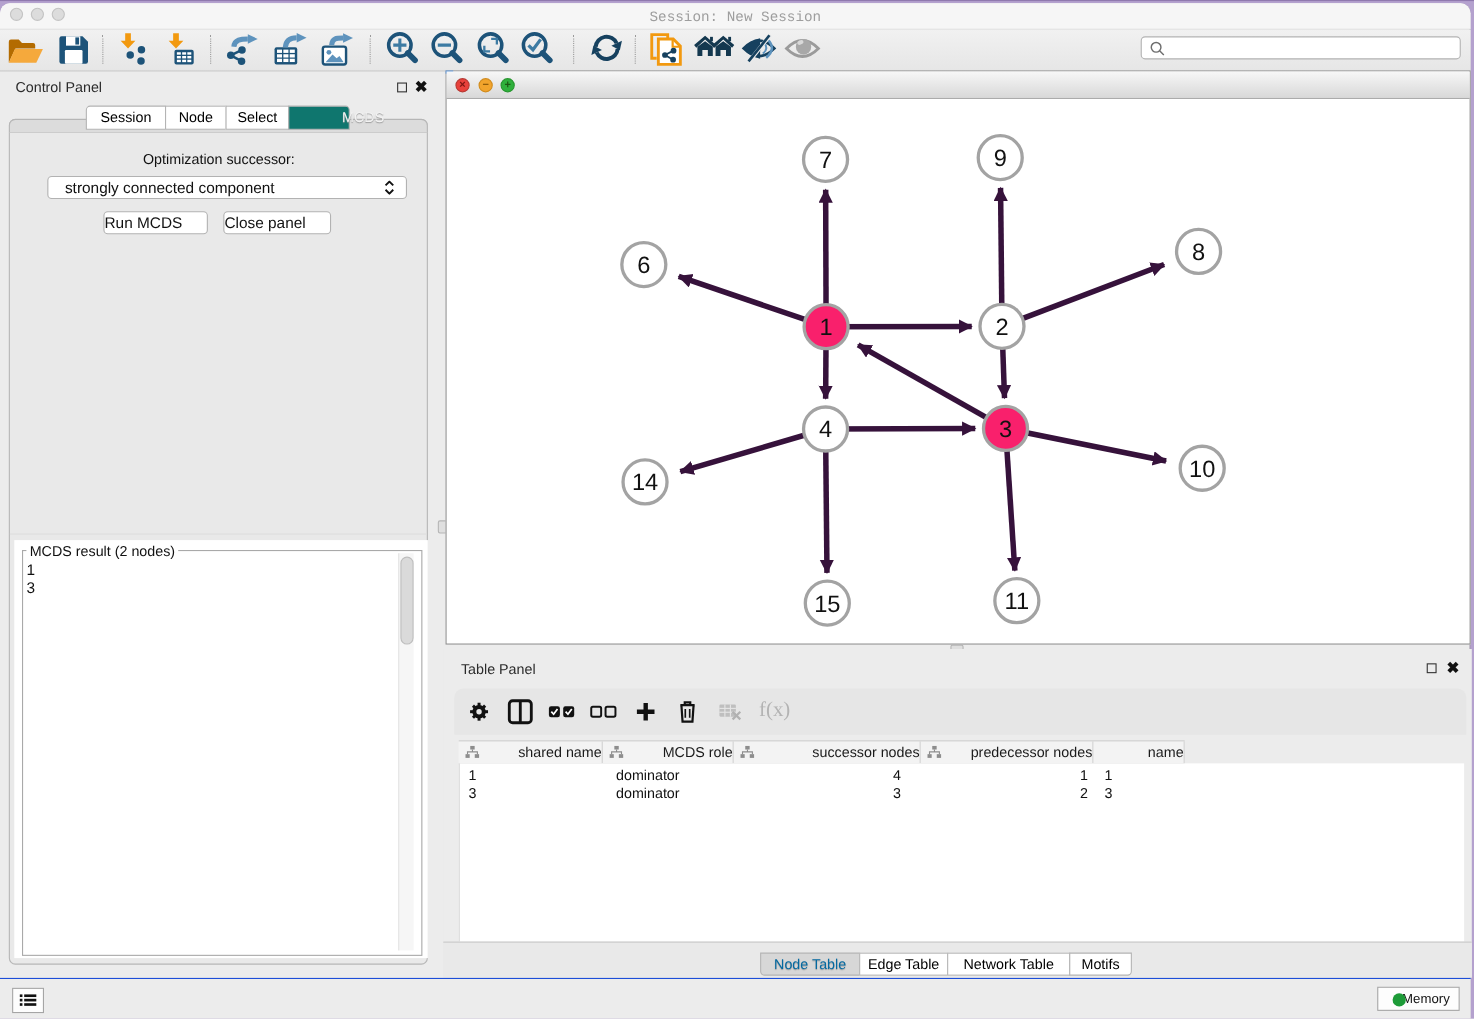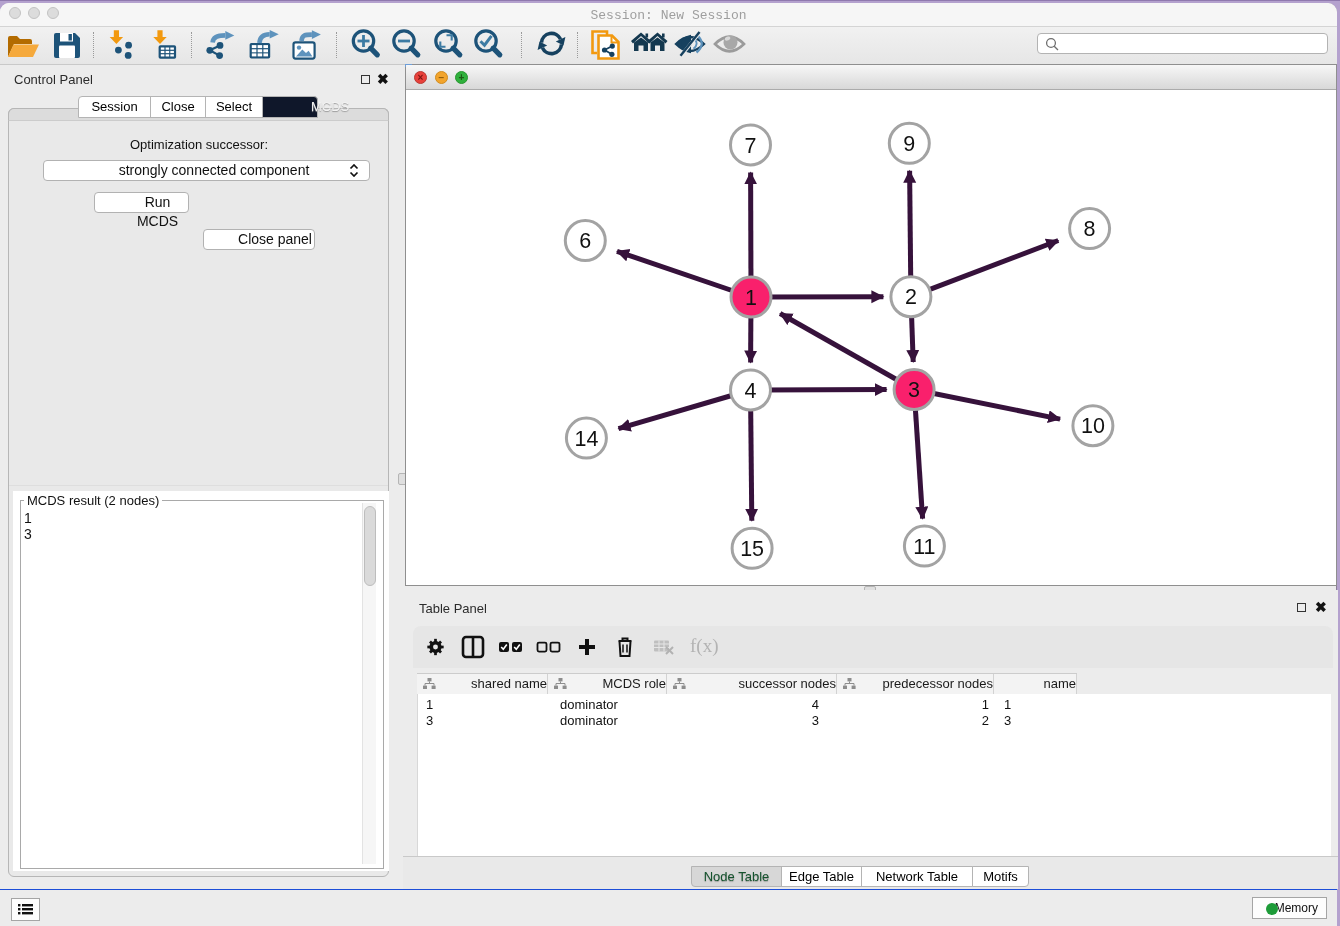--- a/index.html
+++ b/index.html
@@ -26,23 +26,23 @@
 .float-ic{position:absolute;width:9px;height:9px;border:1.5px solid #333;box-sizing:border-box;}
 .close-x{position:absolute;font-size:14px;font-weight:bold;color:#111;line-height:12px;}
 #cp-box{position:absolute;left:8px;top:108px;width:381px;height:769px;background:#e9e9e9;
         border:1px solid #b6b6b6;border-radius:6px;box-sizing:border-box;}
 #cp-strip{position:absolute;left:8px;top:108px;width:381px;height:13px;background:#dcdcdc;
           border:1px solid #b6b6b6;border-bottom:1px solid #cccccc;border-radius:6px 6px 0 0;box-sizing:border-box;}
 .tab{position:absolute;top:96px;height:22px;box-sizing:border-box;border:1px solid #b4b4b4;
      background:#fff;font-size:13px;color:#000;text-align:center;line-height:20px;}
 #opt-label{position:absolute;left:8px;top:137px;width:382px;text-align:center;font-size:13px;color:#111;}
 #combo{position:absolute;left:43px;top:160px;width:310px;height:19px;background:#fff;
-       border:1px solid #b2b2b2;border-radius:4px;font-size:14px;color:#111;line-height:18px;padding-left:15px;text-align:center;}
+       border:1px solid #b2b2b2;border-radius:4px;font-size:14px;color:#111;line-height:18px;padding-left:15px;}
 .btn{position:absolute;top:192px;height:21px;background:#fff;border:1px solid #b2b2b2;
-     border-radius:4px;font-size:14px;color:#111;text-align:center;line-height:19px;box-sizing:border-box;padding-left:32px;}
+     border-radius:4px;font-size:14px;color:#111;text-align:left;line-height:19px;box-sizing:border-box;}
 #results{position:absolute;left:13px;top:491px;width:376px;height:380px;background:#fff;}
 #grpbox{position:absolute;left:7px;top:9px;width:362px;height:367px;border:1px solid #a9a9a9;}
 #grplabel{position:absolute;left:3px;top:-8px;background:#fff;padding:0 3px;font-size:13px;color:#111;}
 #grptext{position:absolute;left:3px;top:9px;font-size:14px;color:#111;line-height:16px;}
 #sbar{position:absolute;right:7px;top:2px;width:13px;height:361px;background:#f6f6f6;border-left:1px solid #e3e3e3;}
 #sthumb{position:absolute;left:1px;top:3px;width:10px;height:78px;background:#dadada;border:1px solid #bdbdbd;border-radius:6px;}
 
 #grip-v{position:absolute;left:398px;top:473px;width:7px;height:10px;background:#dfdfdf;border:1px solid #b5b5b5;border-radius:2px;}
 #grip-h{position:absolute;left:864px;top:586px;width:10px;height:6px;background:#dfdfdf;border:1px solid #b5b5b5;border-radius:2px;}
 
@@ -225,33 +225,33 @@
     </div>
 </div>
 
 <div id="cp-title">Control Panel</div>
 <div class="float-ic" style="left:361px;top:75px;"></div>
 <div class="close-x" style="left:377px;top:73px;">✖</div>
 
 <div id="cp-box"></div>
 <div id="cp-strip"></div>
 <div class="tab" style="left:78px;width:73px;border-radius:4px 0 0 0;">Session</div>
-<div class="tab" style="left:150px;width:56px;">Close</div>
+<div class="tab" style="left:150px;width:56px;">Node</div>
 <div class="tab" style="left:205px;width:58px;">Select</div>
-<div class="tab" style="left:262px;width:56px;border-radius:0 4px 0 0;background:#0f172a;color:#f3f3f3;text-shadow:0 1px 1px #9a9a9a;padding-left:48px;">MCDS</div>
+<div class="tab" style="left:262px;width:56px;border-radius:0 4px 0 0;background:#0f766e;color:#f3f3f3;text-shadow:0 1px 1px #9a9a9a;padding-left:48px;">MCDS</div>
 
 <div id="opt-label">Optimization successor:</div>
 <div id="combo">strongly connected component
   <svg width="10" height="13" style="position:absolute;right:10px;top:3px;">
     <path d="M1.5 4.5 L5 1 L8.5 4.5" fill="none" stroke="#111" stroke-width="1.7"></path>
     <path d="M1.5 8.5 L5 12 L8.5 8.5" fill="none" stroke="#111" stroke-width="1.7"></path>
   </svg>
 </div>
 <div class="btn" style="left:94px;width:95px;">Run MCDS</div>
-<div class="btn" style="left:203px;width:112px;margin-top:37px;">Close panel</div>
+<div class="btn" style="left:203px;width:98px;">Close panel</div>
 
 <div style="position:absolute;left:9px;top:485px;width:379px;height:1px;background:#dedede;"></div>
 <div id="results">
   <div id="grpbox">
     <div id="grplabel">MCDS result (2 nodes)</div>
     <div id="grptext">1<br>3</div>
     <div id="sbar">
         <div id="sthumb"></div>
       </div>
   </div>
@@ -418,21 +418,21 @@
     <div class="cell" style="left:381px;top:3px;width:20px;text-align:right;">4</div>
     <div class="cell" style="left:551px;top:3px;width:20px;text-align:right;">1</div>
     <div class="cell" style="left:586px;top:3px;">1</div>
     <div class="cell" style="left:8px;top:19px;">3</div>
     <div class="cell" style="left:142px;top:19px;">dominator</div>
     <div class="cell" style="left:381px;top:19px;width:20px;text-align:right;">3</div>
     <div class="cell" style="left:551px;top:19px;width:20px;text-align:right;">2</div>
     <div class="cell" style="left:586px;top:19px;">3</div>
   </div>
   <div id="tab-strip">
-    <div class="btab" style="left:288px;width:91px;border-radius:0 0 0 4px;background:#d7d7d7;color:#14532d;text-shadow:0 1px 1px #9a9a9a;">Node Table</div>
+    <div class="btab" style="left:288px;width:91px;border-radius:0 0 0 4px;background:#d7d7d7;color:#0369a1;text-shadow:0 1px 1px #9a9a9a;">Node Table</div>
     <div class="btab" style="left:378px;width:81px;">Edge Table</div>
     <div class="btab" style="left:458px;width:112px;">Network Table</div>
     <div class="btab" style="left:569px;width:57px;border-radius:0 0 4px 0;">Motifs</div>
   </div>
 </div>
 
 <div id="status">
   <div id="listbtn">
     <svg width="25" height="19" style="position:absolute;left:1px;top:1px;">
       <g fill="#111">

